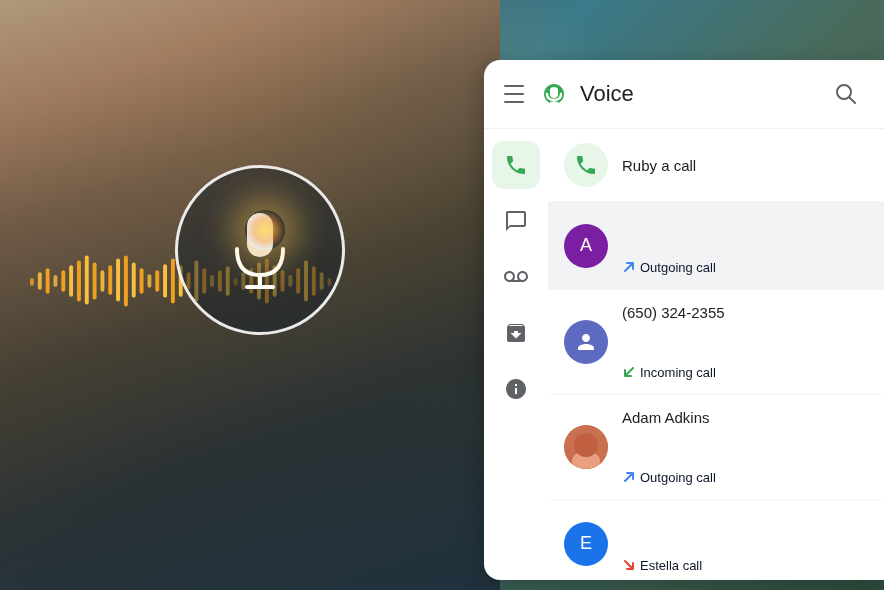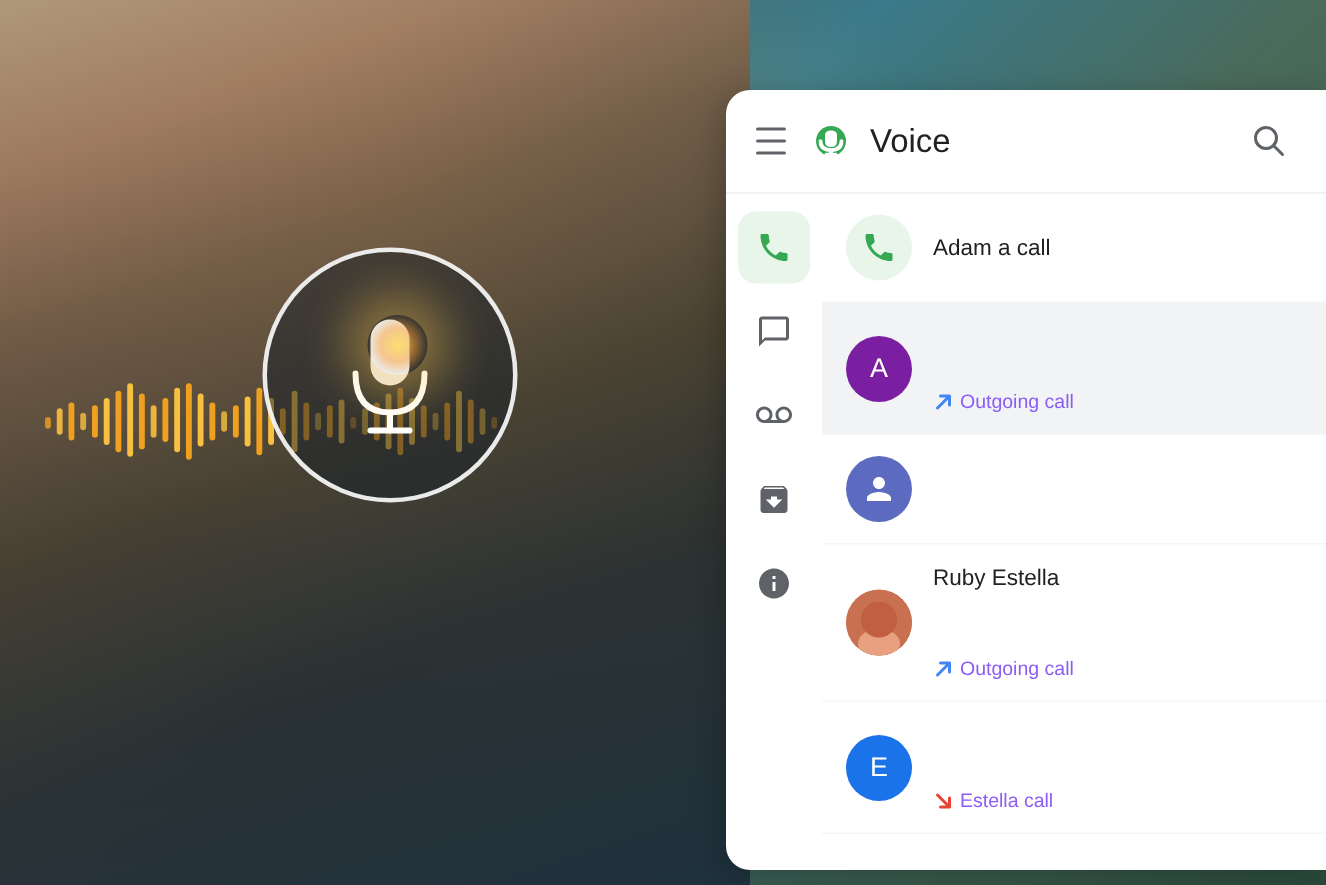--- a/index.html
+++ b/index.html
@@ -266,23 +266,23 @@
 
     .call-name {
       font-size: 15px;
       font-weight: 500;
       color: #202124;
       margin-bottom: 2px;
     }
 
     .call-status {
       font-size: 13px;
-      color: #8b5cf6;
-      display: flex;
-      align-items: center;
+      color: #0f172a;
+      display: flex;
+      align-items: flex-start;
       gap: 4px;
       margin-top: 44px;
     }
 
     .make-call-avatar {
       width: 44px;
       height: 44px;
       border-radius: 50%;
       background: #e8f5e9;
       display: flex;
@@ -437,21 +437,21 @@
     </div>
 
     <div class="call-list">
 
       <div class="make-call-item">
         <div class="make-call-avatar">
           <svg width="24" height="24" viewBox="0 0 24 24" fill="#34a853">
             <path d="M6.6 10.8c1.4 2.8 3.8 5.1 6.6 6.6l2.2-2.2c.3-.3.7-.4 1-.2 1.1.4 2.3.6 3.6.6.6 0 1 .4 1 1V20c0 .6-.4 1-1 1-9.4 0-17-7.6-17-17 0-.6.4-1 1-1h3.5c.6 0 1 .4 1 1 0 1.3.2 2.5.6 3.6.1.3 0 .7-.2 1L6.6 10.8z"></path>
           </svg>
         </div>
-        <span class="make-call-label">Adam a call</span>
+        <span class="make-call-label">Ruby a call</span>
       </div>
 
       <div class="call-item highlighted">
         <div class="avatar-circle" style="background:#7b1fa2;">
           <span>A</span>
         </div>
         <div class="call-info">
           <div class="call-status">
             <svg width="14" height="14" viewBox="0 0 14 14" fill="none">
               <path d="M3 11L11 3M11 3H5M11 3v6" stroke="#4285f4" stroke-width="2" stroke-linecap="round" stroke-linejoin="round"></path>
@@ -460,33 +460,42 @@
           </div>
         </div>
       </div>
 
       <div class="call-item">
         <div class="avatar-circle" style="background:#5c6bc0;">
           <svg width="24" height="24" viewBox="0 0 24 24" fill="white">
             <path d="M12 12c2.21 0 4-1.79 4-4s-1.79-4-4-4-4 1.79-4 4 1.79 4 4 4zm0 2c-2.67 0-8 1.34-8 4v2h16v-2c0-2.66-5.33-4-8-4z"></path>
           </svg>
         </div>
+        <div class="call-info">
+          <div class="call-name">(650) 324-2355</div>
+          <div class="call-status">
+            <svg width="14" height="14" viewBox="0 0 14 14" fill="none">
+              <path d="M11 3L3 11M3 11H9M3 11V5" stroke="#34a853" stroke-width="2" stroke-linecap="round" stroke-linejoin="round"></path>
+            </svg>
+            <span>Incoming call</span>
+          </div>
+        </div>
       </div>
 
       <div class="call-item">
         <div class="avatar-photo" style="background:linear-gradient(135deg,#d4896a,#c06040);">
 
           <svg width="44" height="44" viewBox="0 0 44 44" fill="none" style="position:absolute;top:0;left:0;">
             <circle cx="22" cy="22" r="22" fill="#c87050"></circle>
             <circle cx="22" cy="17" r="9" fill="#e8a080"></circle>
             <ellipse cx="22" cy="36" rx="14" ry="10" fill="#e8a080"></ellipse>
           </svg>
         </div>
         <div class="call-info">
-          <div class="call-name">Ruby Estella</div>
+          <div class="call-name">Adam Adkins</div>
           <div class="call-status">
             <svg width="14" height="14" viewBox="0 0 14 14" fill="none">
               <path d="M3 11L11 3M11 3H5M11 3v6" stroke="#4285f4" stroke-width="2" stroke-linecap="round" stroke-linejoin="round"></path>
             </svg>
             <span>Outgoing call</span>
           </div>
         </div>
       </div>
 
       <div class="call-item">

